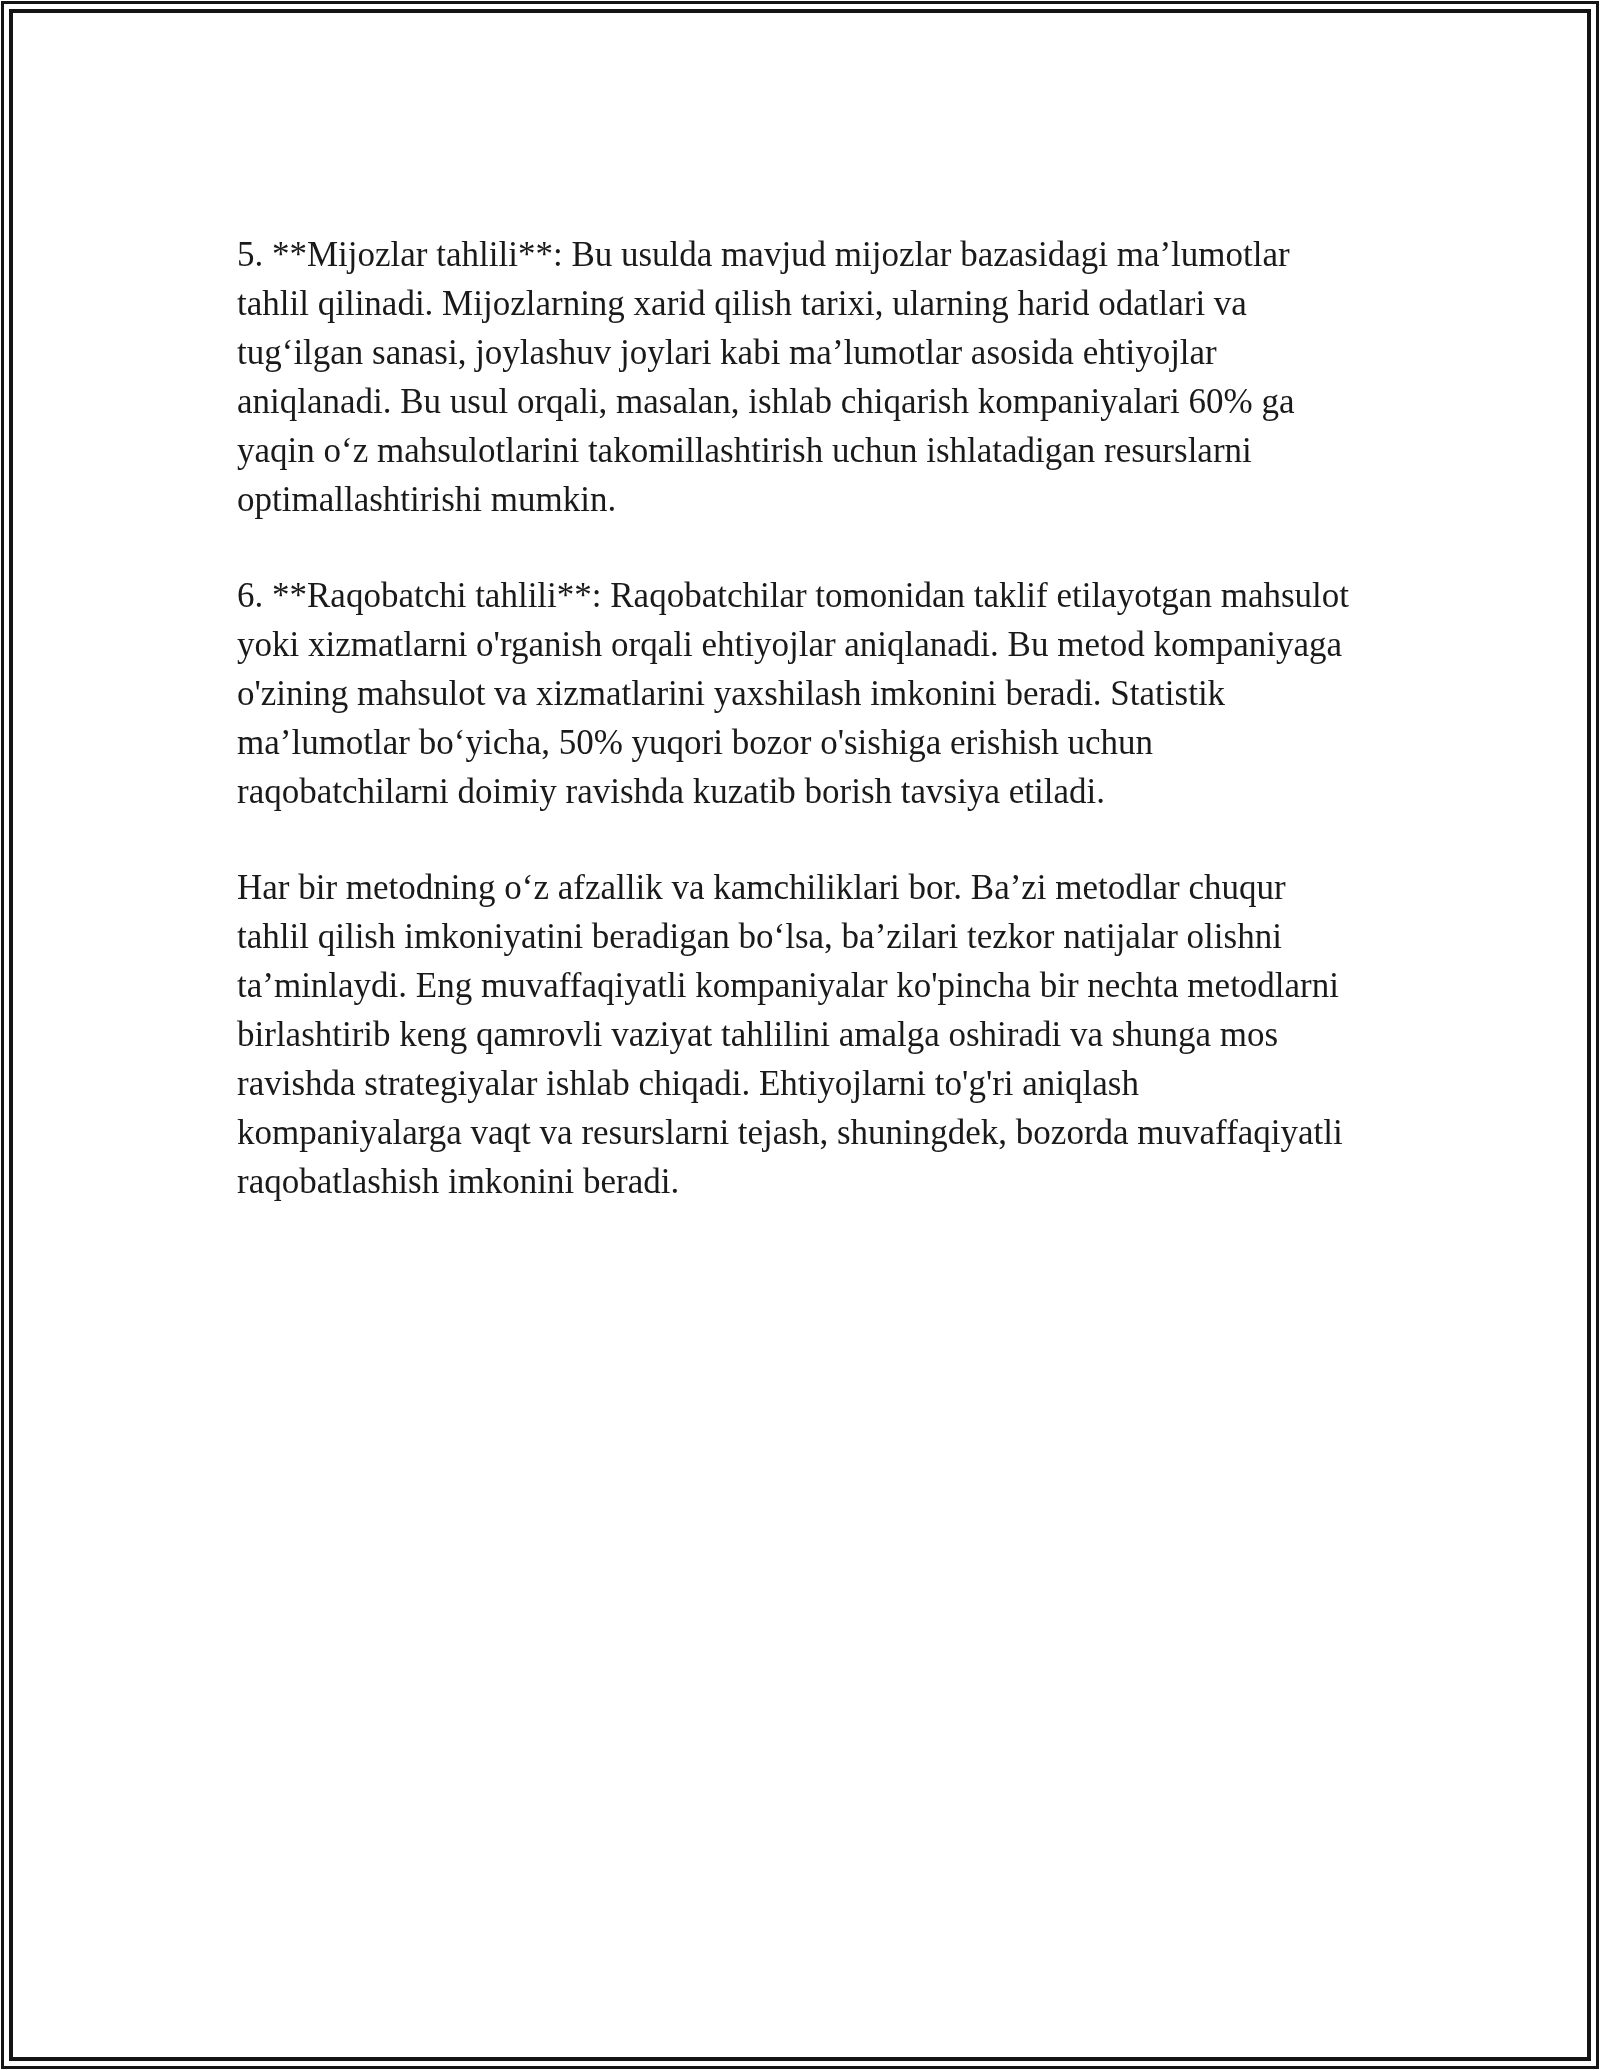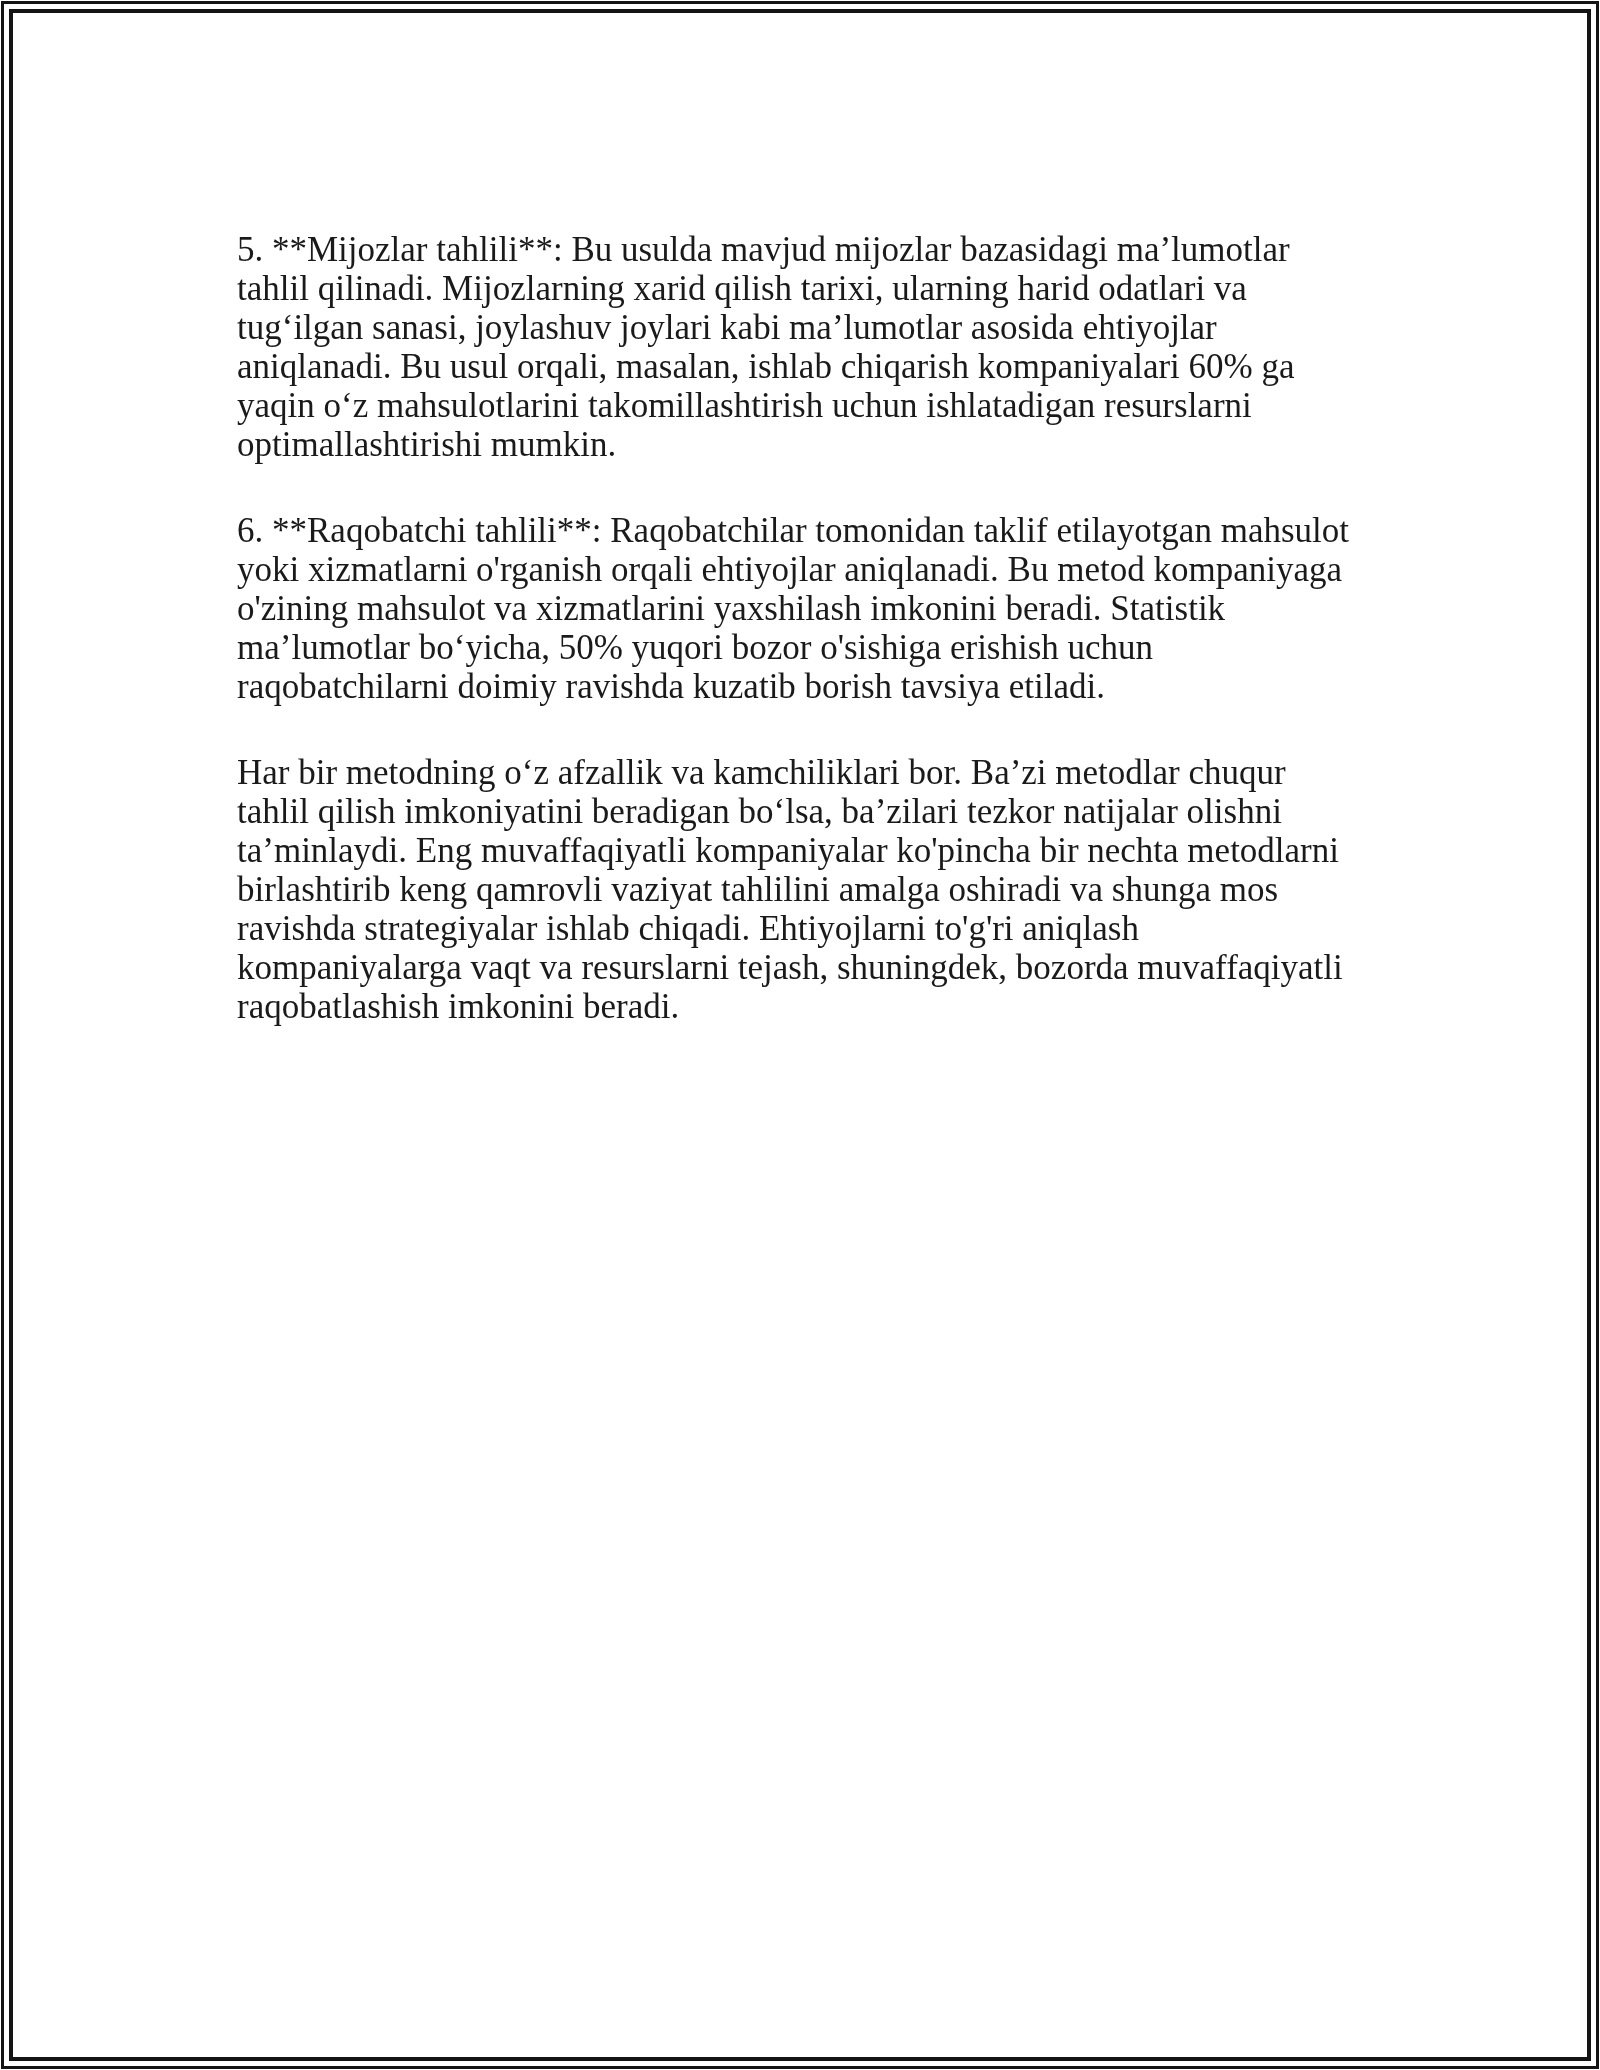--- a/index.html
+++ b/index.html
@@ -27,21 +27,21 @@
     border: 4px solid #141414;
     pointer-events: none;
   }
   .content {
     position: absolute;
     top: 230px;
     left: 237px;
     width: 1126px;
     color: #1a1a1a;
     font-size: 35px;
-    line-height: 39px;
+    line-height: 49px;
     text-align: left;
   }
   .content p {
     margin: 0 0 47px 0;
     padding: 0;
   }
 </style>
 </head>
 <body>
 

